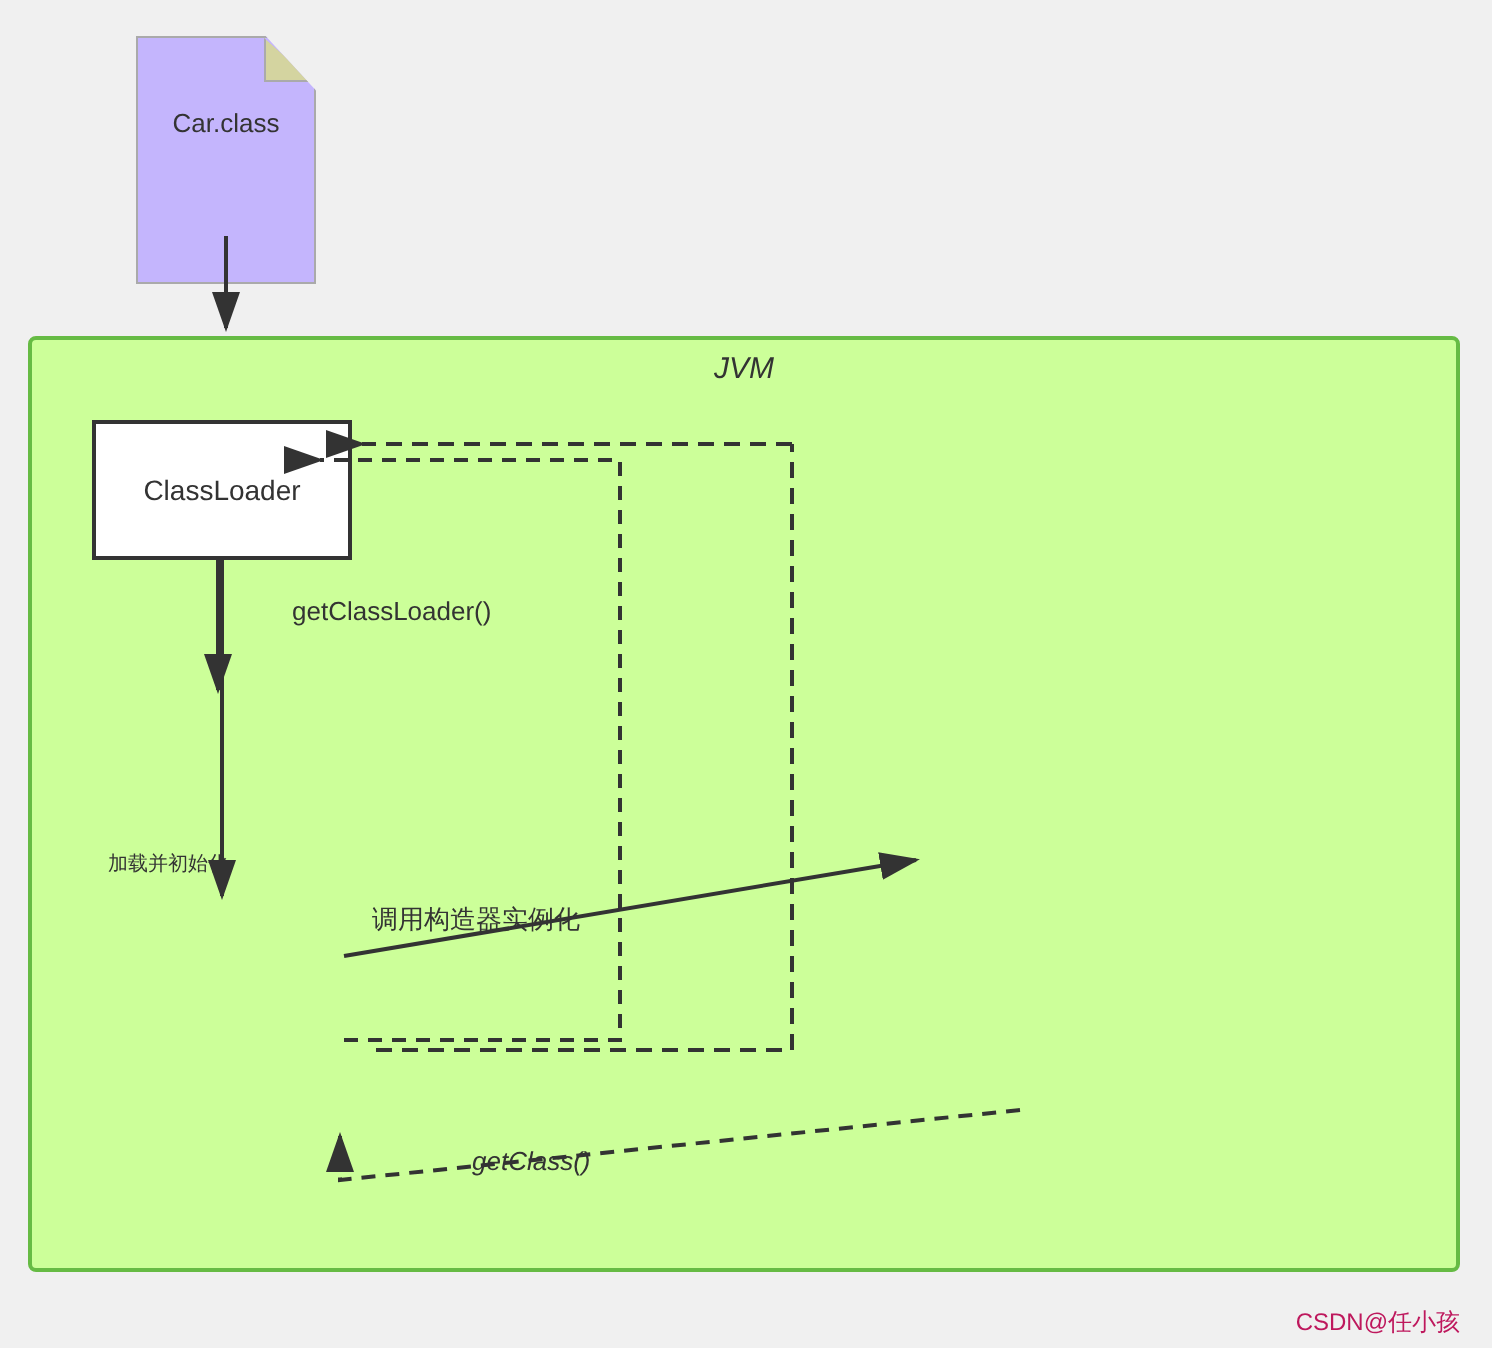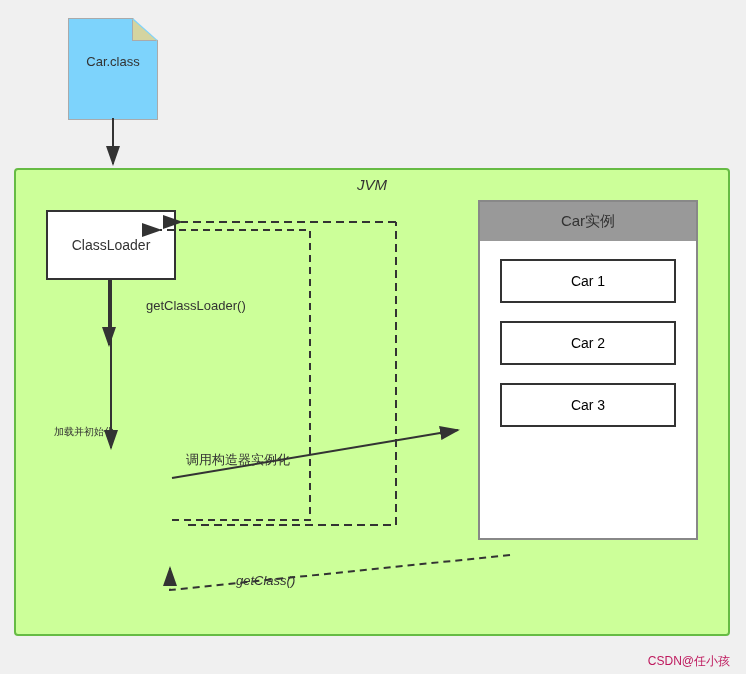--- a/index.html
+++ b/index.html
@@ -22,22 +22,22 @@
     
     .file-icon {
       position: absolute;
       top: 18px;
       left: 68px;
       width: 90px;
       height: 100px;
     }
     .file-icon-body {
       width: 90px;
-      height: 102px;
-      background: #7dd3fc;
+      height: 124px;
+      background: #c4b5fd;
       border: 1.5px solid #aaa;
       position: relative;
       clip-path: polygon(0 0, 72% 0, 100% 22%, 100% 100%, 0 100%);
     }
     .file-icon-corner {
       position: absolute;
       top: 0;
       right: 0;
       width: 25px;
       height: 22px;
@@ -198,26 +198,20 @@
     </div>
   </div>
 
   <div class="jvm-container">
     <div class="jvm-label">JVM</div>
 
     <div class="classloader-box">
       <span>ClassLoader</span>
     </div>
 
-    <div class="car-instance-panel">
-      <div class="car-instance-header">Car实例</div>
-      <div class="car-instance-item">Car 1</div>
-      <div class="car-instance-item">Car 2</div>
-      <div class="car-instance-item">Car 3</div>
-    </div>
 
 
     <div class="label-加载并初始化">加载并初始化</div>
     <div class="label-getClassLoader">getClassLoader()</div>
     <div class="label-调用构造器">调用构造器实例化</div>
     <div class="label-getClass">getClass()</div>
 
     <svg class="arrows-svg" xmlns="http://www.w3.org/2000/svg">
       <defs>
         <marker id="arrowhead" markerWidth="10" markerHeight="7" refX="9" refY="3.5" orient="auto">

